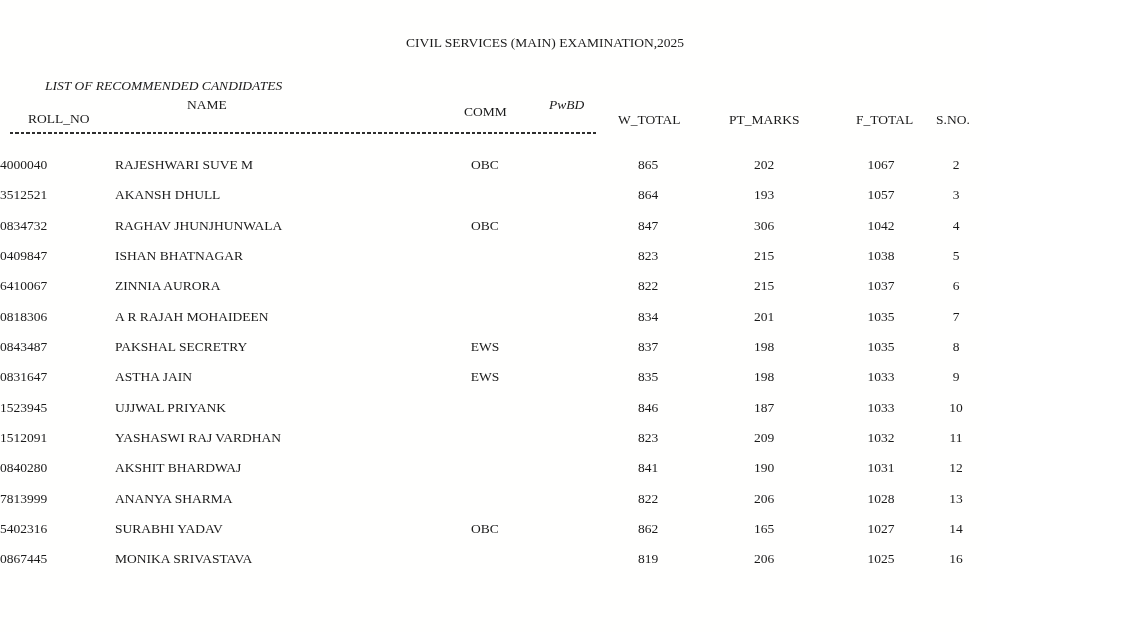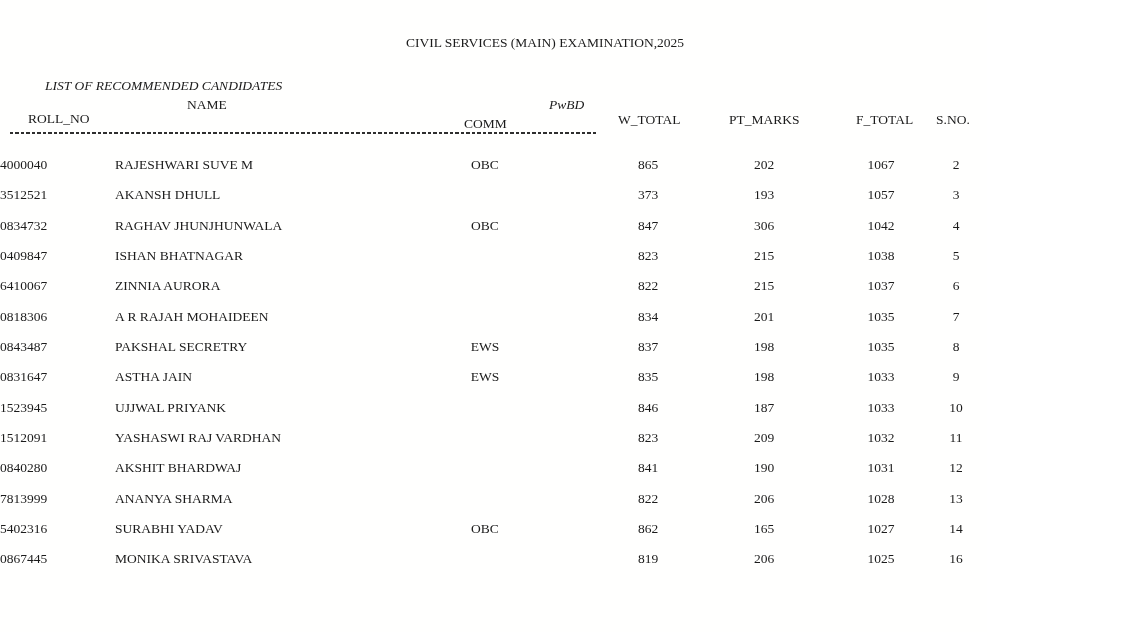--- a/index.html
+++ b/index.html
@@ -31,21 +31,21 @@
     white-space: nowrap;
     font-style: italic;
   }
   .col-header {
     position: absolute;
     font-size: 13.5px;
     white-space: nowrap;
   }
   .h-roll    { top: 97px;  left: 28px; margin-top: 14px;  }
   .h-name    { top: 97px;  left: 159px; margin-left: 28px; }
-  .h-comm    { top: 104px;  left: 464px; margin-top: 12px; }
+  .h-comm    { top: 104px;  left: 464px; }
   .h-pwbd    { top: 97px;  left: 549px; font-style: italic; }
   .h-wtotal  { top: 112px; left: 618px; }
   .h-ptmarks { top: 112px; left: 729px; }
   .h-ftotal  { top: 112px; left: 856px; }
   .h-sno     { top: 112px; left: 936px; }
   .divider-dashed {
     position: absolute;
     top: 132px;
     left: 10px;
     width: 588px;
@@ -116,21 +116,21 @@
       <td class="c-wtotal">865</td>
       <td class="c-ptmarks">202</td>
       <td class="c-ftotal">1067</td>
       <td class="c-sno">2</td>
     </tr>
         <tr>
       <td class="c-roll">3512521</td>
       <td class="c-name">AKANSH DHULL</td>
       <td class="c-comm"></td>
       <td class="c-pwbd"></td>
-      <td class="c-wtotal">373</td>
+      <td class="c-wtotal">864</td>
       <td class="c-ptmarks">193</td>
       <td class="c-ftotal">1057</td>
       <td class="c-sno">3</td>
     </tr>
         <tr>
       <td class="c-roll">0834732</td>
       <td class="c-name">RAGHAV JHUNJHUNWALA</td>
       <td class="c-comm">OBC</td>
       <td class="c-pwbd"></td>
       <td class="c-wtotal">847</td>

